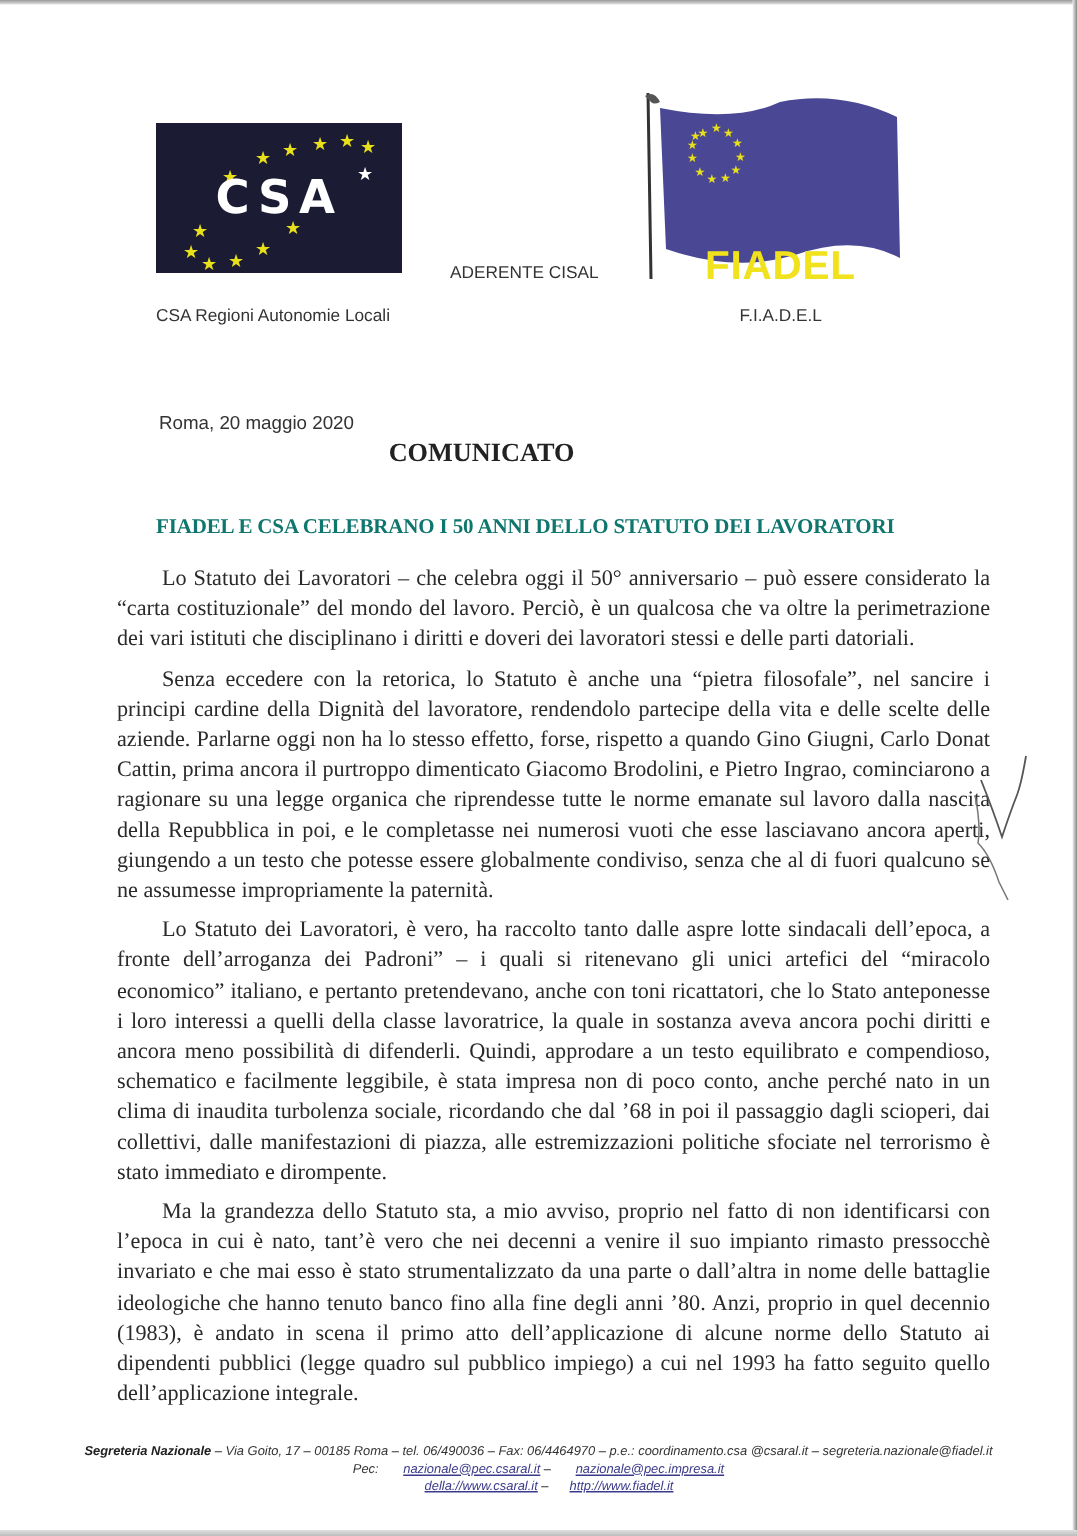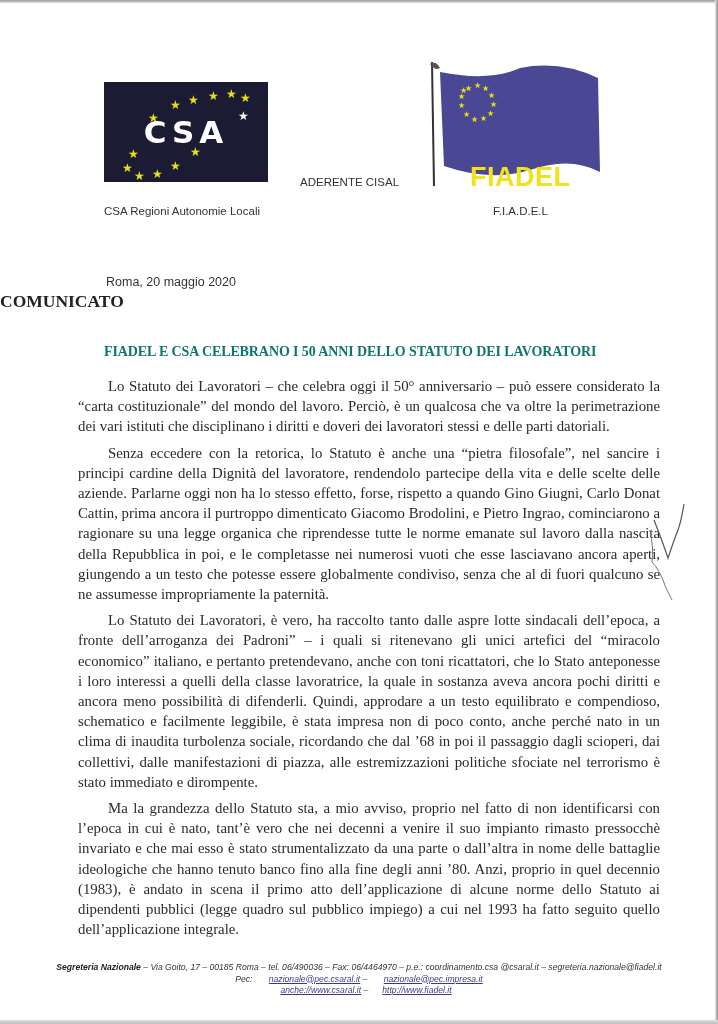--- a/index.html
+++ b/index.html
@@ -14,21 +14,21 @@
 
   .logo-fiadel { position:absolute; left:420px; top:58px; width:180px; height:128px; }
   .fiadel-label { position:absolute; left:470px; top:126px; color:#f0e21c; font-family:"Liberation Sans", sans-serif; font-weight:bold; font-size:27px; letter-spacing:0.5px;margin-top:36px; }
 
   .sans { font-family:"Liberation Sans", sans-serif; color:#333; font-size:11.5px; position:absolute; }
   .aderente { left:300px; top:176px; }
   .csa-sub { left:104px; top:205px;text-align:right; }
   .fiadel-sub { left:493px; top:205px; }
   .date { left:106px; top:235px; font-size:12.5px;margin-top:40px; }
 
-  .title { position:absolute; left:0; width:642px; top:291px; font-weight:bold; font-size:17.5px; color:#222; }
+  .title { position:absolute; left:0; width:642px; top:291px; text-align:center; font-weight:bold; font-size:17.5px; color:#222; }
   .subtitle { position:absolute; left:104px; top:344px; font-weight:bold; font-size:14px; color:#0f766e; letter-spacing:-0.1px; }
 
   .body-text { position:absolute; left:78px; width:582px; top:376px; font-size:14.8px; line-height:20.2px; text-align:justify; color:#2a2a2a; }
   .body-text p { margin:0 0 6px 0; text-indent:30px; }
 
   .signature { position:absolute; left:648px; top:500px; width:40px; height:100px; }
 
   .footer { position:absolute; left:0; width:718px; top:962px; text-align:center; font-family:"Liberation Sans", sans-serif; font-style:italic; font-size:8.6px; line-height:11.5px; color:#333; }
   .footer b { font-weight:bold; color:#222; }
   .footer .lnk { color:#3a3a8a; text-decoration:underline;padding-left:14px; }
@@ -94,14 +94,14 @@
 </div>
 
 <svg class="signature" viewBox="0 0 40 100">
   <path d="M6 20 Q14 40 20 58 Q26 40 30 30 Q33 22 36 4" stroke="#555" stroke-width="1.2" fill="none"></path>
   <path d="M2 30 Q6 50 4 62 Q12 70 18 88 Q22 96 24 100" stroke="#777" stroke-width="1" fill="none"></path>
 </svg>
 
 <div class="footer">
   <div><b>Segreteria Nazionale</b><span> – Via Goito, 17 – 00185 Roma – tel. 06/490036 – Fax: 06/4464970 – p.e.: coordinamento.csa @csaral.it – segreteria.nazionale@fiadel.it</span></div>
   <div><span>Pec: </span><span class="lnk">nazionale@pec.csaral.it</span><span> – </span><span class="lnk">nazionale@pec.impresa.it</span></div>
-  <div><span class="lnk">anche://www.csaral.it</span><span> –</span><span class="lnk">http://www.fiadel.it</span></div>
+  <div><span class="lnk">della://www.csaral.it</span><span> –</span><span class="lnk">http://www.fiadel.it</span></div>
 </div>
 
 </body></html>

